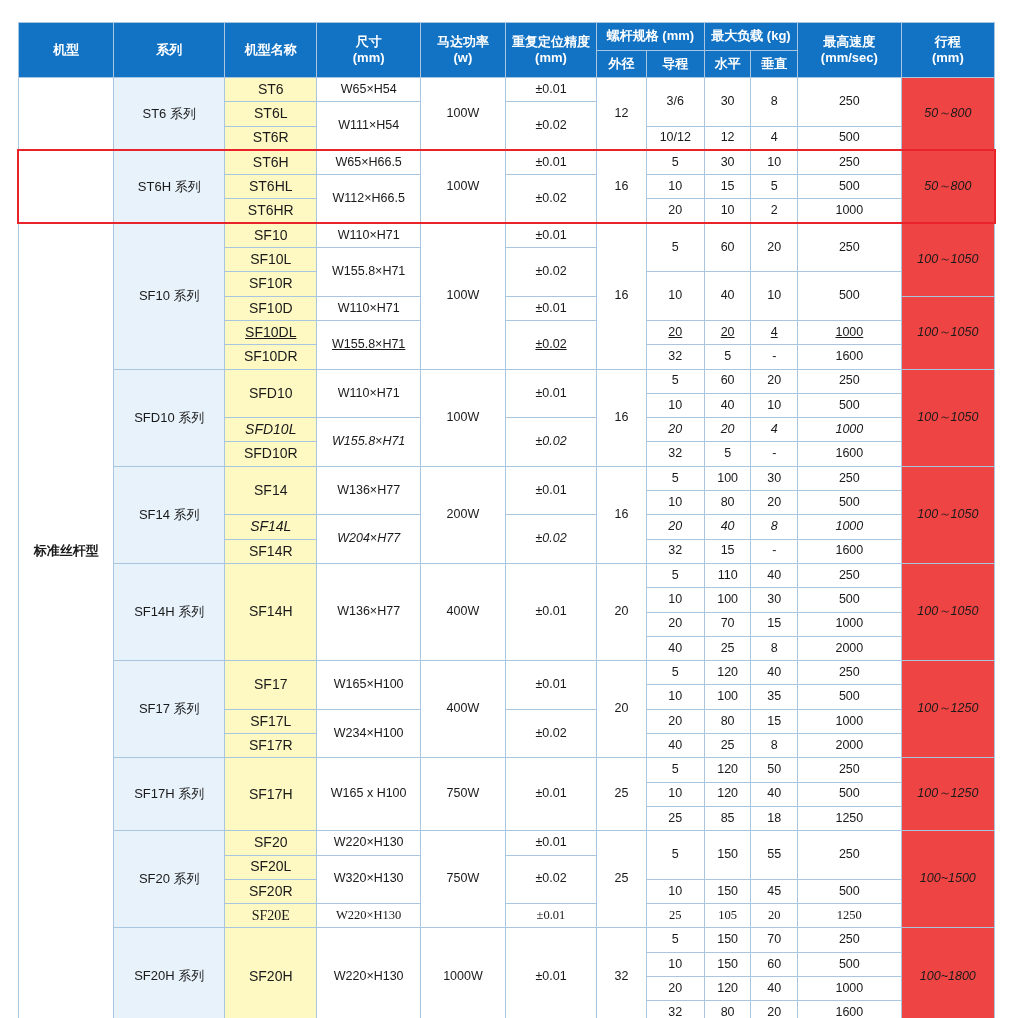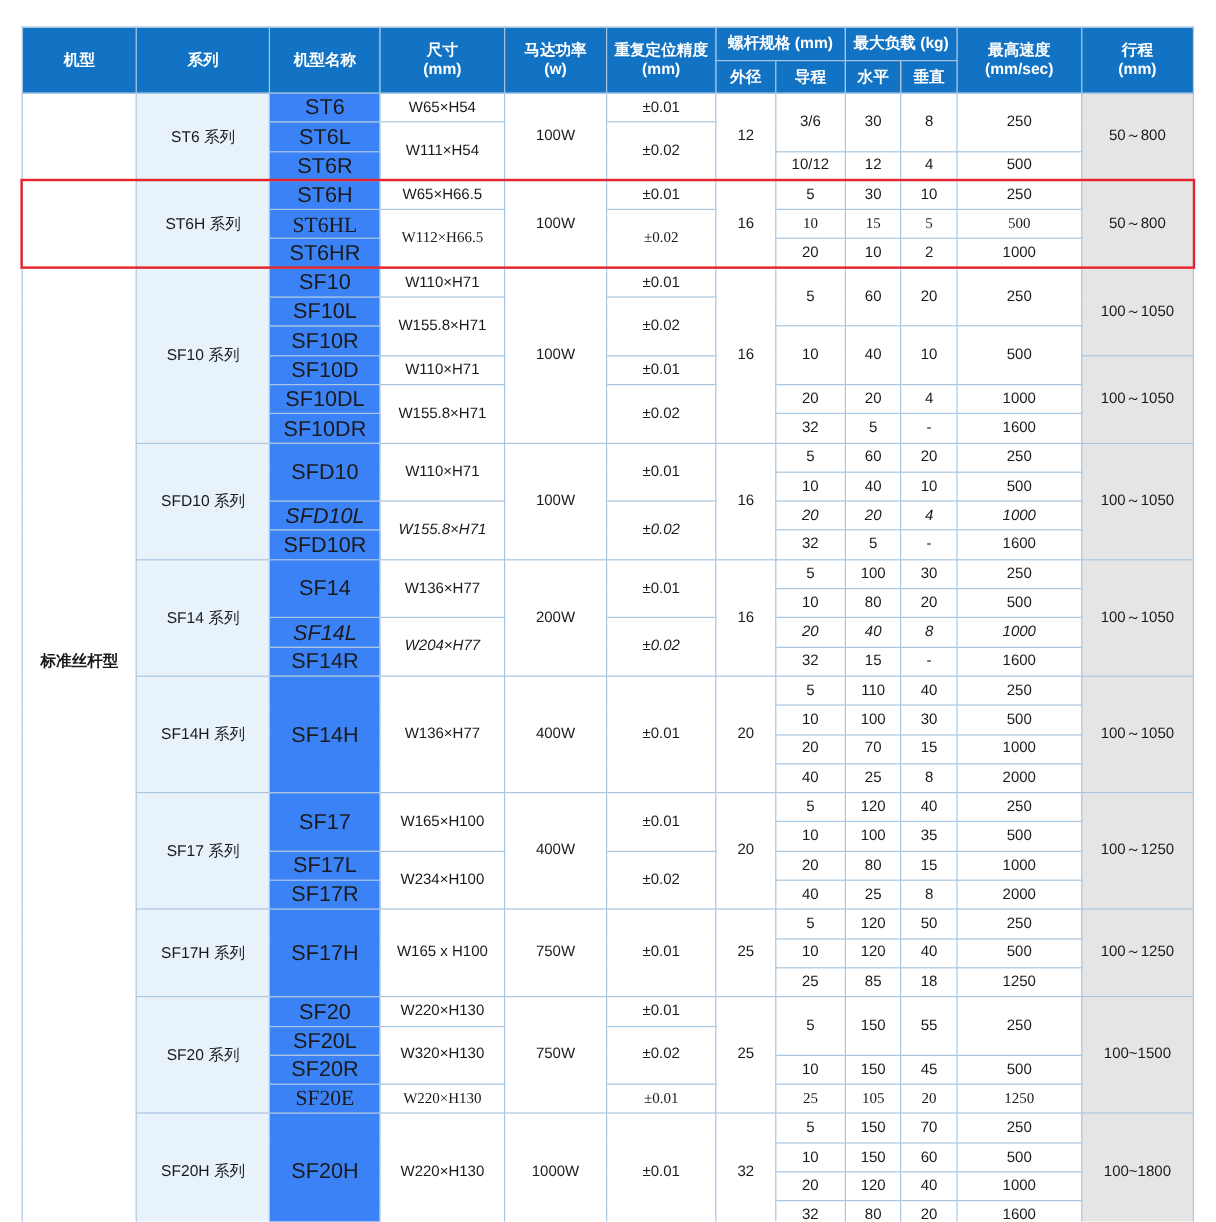--- a/index.html
+++ b/index.html
@@ -51,28 +51,29 @@
     font-weight: bold;
     font-size: 13px;
     width: 92px;
   }
   td.series {
     background: #e8f2fb;
     font-weight: normal;
     font-size: 13px;
   }
   td.model {
-    background: #3b82f6;
-    font-size: 18px;
+    background: #fef9c3;
+    font-size: 14px;
   }
   td.plain {
     background: #ffffff;
   }
   td.shade {
-    background: #e5e5e5;
+    background: #ef4444;
+    font-style: italic;
   }
   
   #hl-box {
     position: absolute;
     border: 2px solid #e8232a;
     pointer-events: none;
     box-sizing: border-box;
   }
   #spec-wrap { position: relative; }
 </style>
@@ -163,21 +164,21 @@
           <td class="plain" rowspan="1">W65×H66.5</td>
           <td class="plain" rowspan="3">100W</td>
           <td class="plain" rowspan="1">±0.01</td>
           <td class="plain" rowspan="3">16</td>
           <td class="plain" rowspan="1">5</td>
           <td class="plain" rowspan="1">30</td>
           <td class="plain" rowspan="1">10</td>
           <td class="plain" rowspan="1">250</td>
           <td class="shade" rowspan="3">50～800</td>
         </tr>
-        <tr style="height: 24.3px; font-family: Liberation Serif, serif;">
+        <tr style="height: 24.3px;">
           <td class="model" rowspan="1">ST6HL</td>
           <td class="plain" rowspan="2">W112×H66.5</td>
           <td class="plain" rowspan="2">±0.02</td>
           <td class="plain" rowspan="1">10</td>
           <td class="plain" rowspan="1">15</td>
           <td class="plain" rowspan="1">5</td>
           <td class="plain" rowspan="1">500</td>
         </tr>
         <tr style="height: 24.3px;">
           <td class="model" rowspan="1">ST6HR</td>
@@ -210,21 +211,21 @@
           <td class="plain" rowspan="2">40</td>
           <td class="plain" rowspan="2">10</td>
           <td class="plain" rowspan="2">500</td>
         </tr>
         <tr style="height: 24.3px;">
           <td class="model" rowspan="1">SF10D</td>
           <td class="plain" rowspan="1">W110×H71</td>
           <td class="plain" rowspan="1">±0.01</td>
           <td class="shade" rowspan="3">100～1050</td>
         </tr>
-        <tr style="height: 24.3px;">
+        <tr style="height: 24.3px; text-decoration: underline;">
           <td class="model" rowspan="1">SF10DL</td>
           <td class="plain" rowspan="2">W155.8×H71</td>
           <td class="plain" rowspan="2">±0.02</td>
           <td class="plain" rowspan="1">20</td>
           <td class="plain" rowspan="1">20</td>
           <td class="plain" rowspan="1">4</td>
           <td class="plain" rowspan="1">1000</td>
         </tr>
         <tr style="height: 24.3px;">
           <td class="model" rowspan="1">SF10DR</td>

